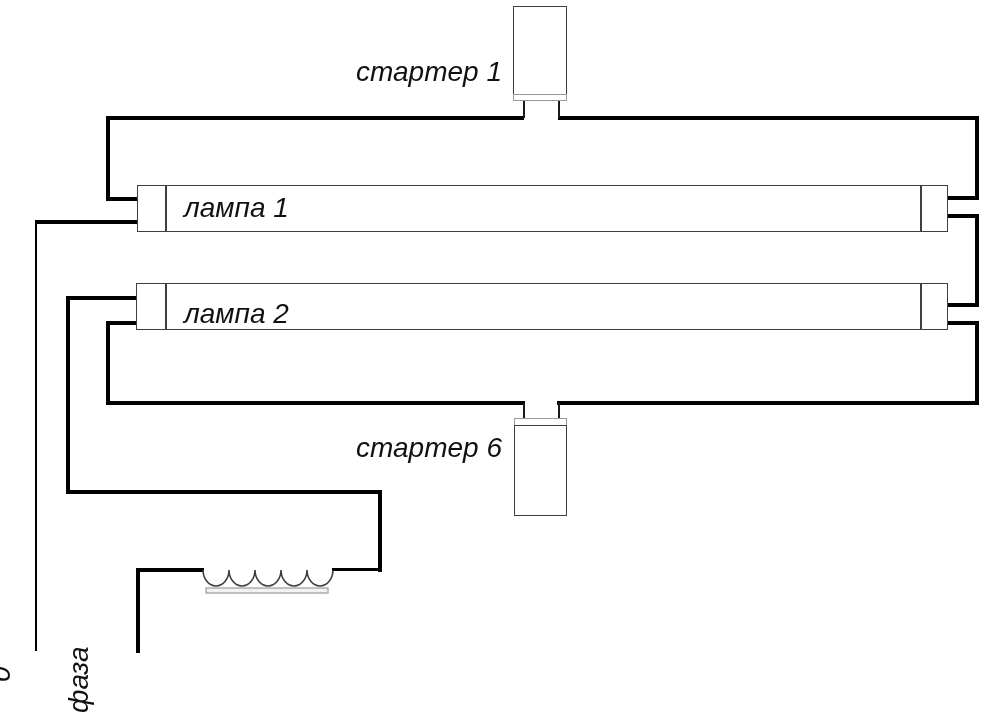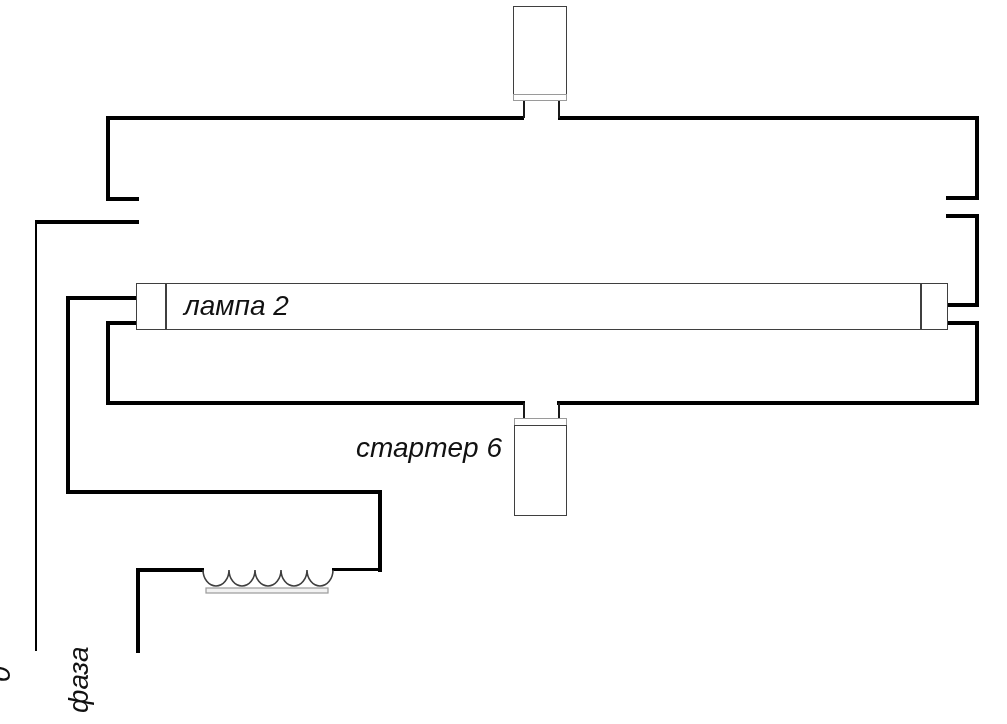--- a/index.html
+++ b/index.html
@@ -91,31 +91,37 @@
   <div class="w" style="left:557px;top:401px;width:422px;height:4px;"></div>
 
   <div class="w" style="left:975px;top:116px;width:4px;height:84px;"></div>
   <div class="w" style="left:946px;top:196px;width:33px;height:4px;"></div>
   <div class="w" style="left:946px;top:214px;width:33px;height:4px;"></div>
   <div class="w" style="left:975px;top:214px;width:4px;height:93px;"></div>
   <div class="w" style="left:946px;top:303px;width:33px;height:4px;"></div>
   <div class="w" style="left:946px;top:321px;width:33px;height:4px;"></div>
   <div class="w" style="left:975px;top:321px;width:4px;height:84px;"></div>
 
+  <div class="component lamp" style="left:137px;top:185px;width:811px;height:47px;">
+    <div class="divider" style="left:27px;"></div>
+    <div class="divider" style="left:782px;"></div>
+    <span class="lbl" style="left:46px;">лампа 1</span>
+  </div>
 
   <div class="component lamp" style="left:136px;top:283px;width:812px;height:47px;">
     <div class="divider" style="left:28px;"></div>
     <div class="divider" style="left:783px;"></div>
-    <span class="lbl" style="left:47px;">лампа 2</span>
+    <span class="lbl" style="left:47px;margin-top:8px;">лампа 2</span>
   </div>
 
   <div class="leg" style="left:523px;top:100px;height:18px;"></div>
   <div class="leg" style="left:558px;top:100px;height:18px;"></div>
   <div class="component" style="left:513px;top:6px;width:54px;height:90px;"></div>
   <div class="strip" style="left:513px;top:94px;width:54px;height:7px;"></div>
+  <span class="lbl" style="left:356px;top:57px;">стартер 1</span>
 
   <div class="leg" style="left:523px;top:403px;height:17px;"></div>
   <div class="leg" style="left:558px;top:403px;height:17px;"></div>
   <div class="strip" style="left:514px;top:418px;width:53px;height:8px;"></div>
   <div class="component" style="left:514px;top:425px;width:53px;height:91px;"></div>
   <span class="lbl" style="left:356px;top:433px;">стартер 6</span>
 
   <svg class="choke" style="left:190px;top:555px;" width="200" height="50" viewBox="190 555 200 50">
     <path d="M203,570 a13,16 0 0 0 26,0 a13,16 0 0 0 26,0 a13,16 0 0 0 26,0 a13,16 0 0 0 26,0 a13,16 0 0 0 26,0" fill="none" stroke="#3f3f3f" stroke-width="1.6"></path>
     <rect x="206" y="588" width="122" height="5" fill="#f2f2f2" stroke="#9a9a9a" stroke-width="1.2"></rect>

